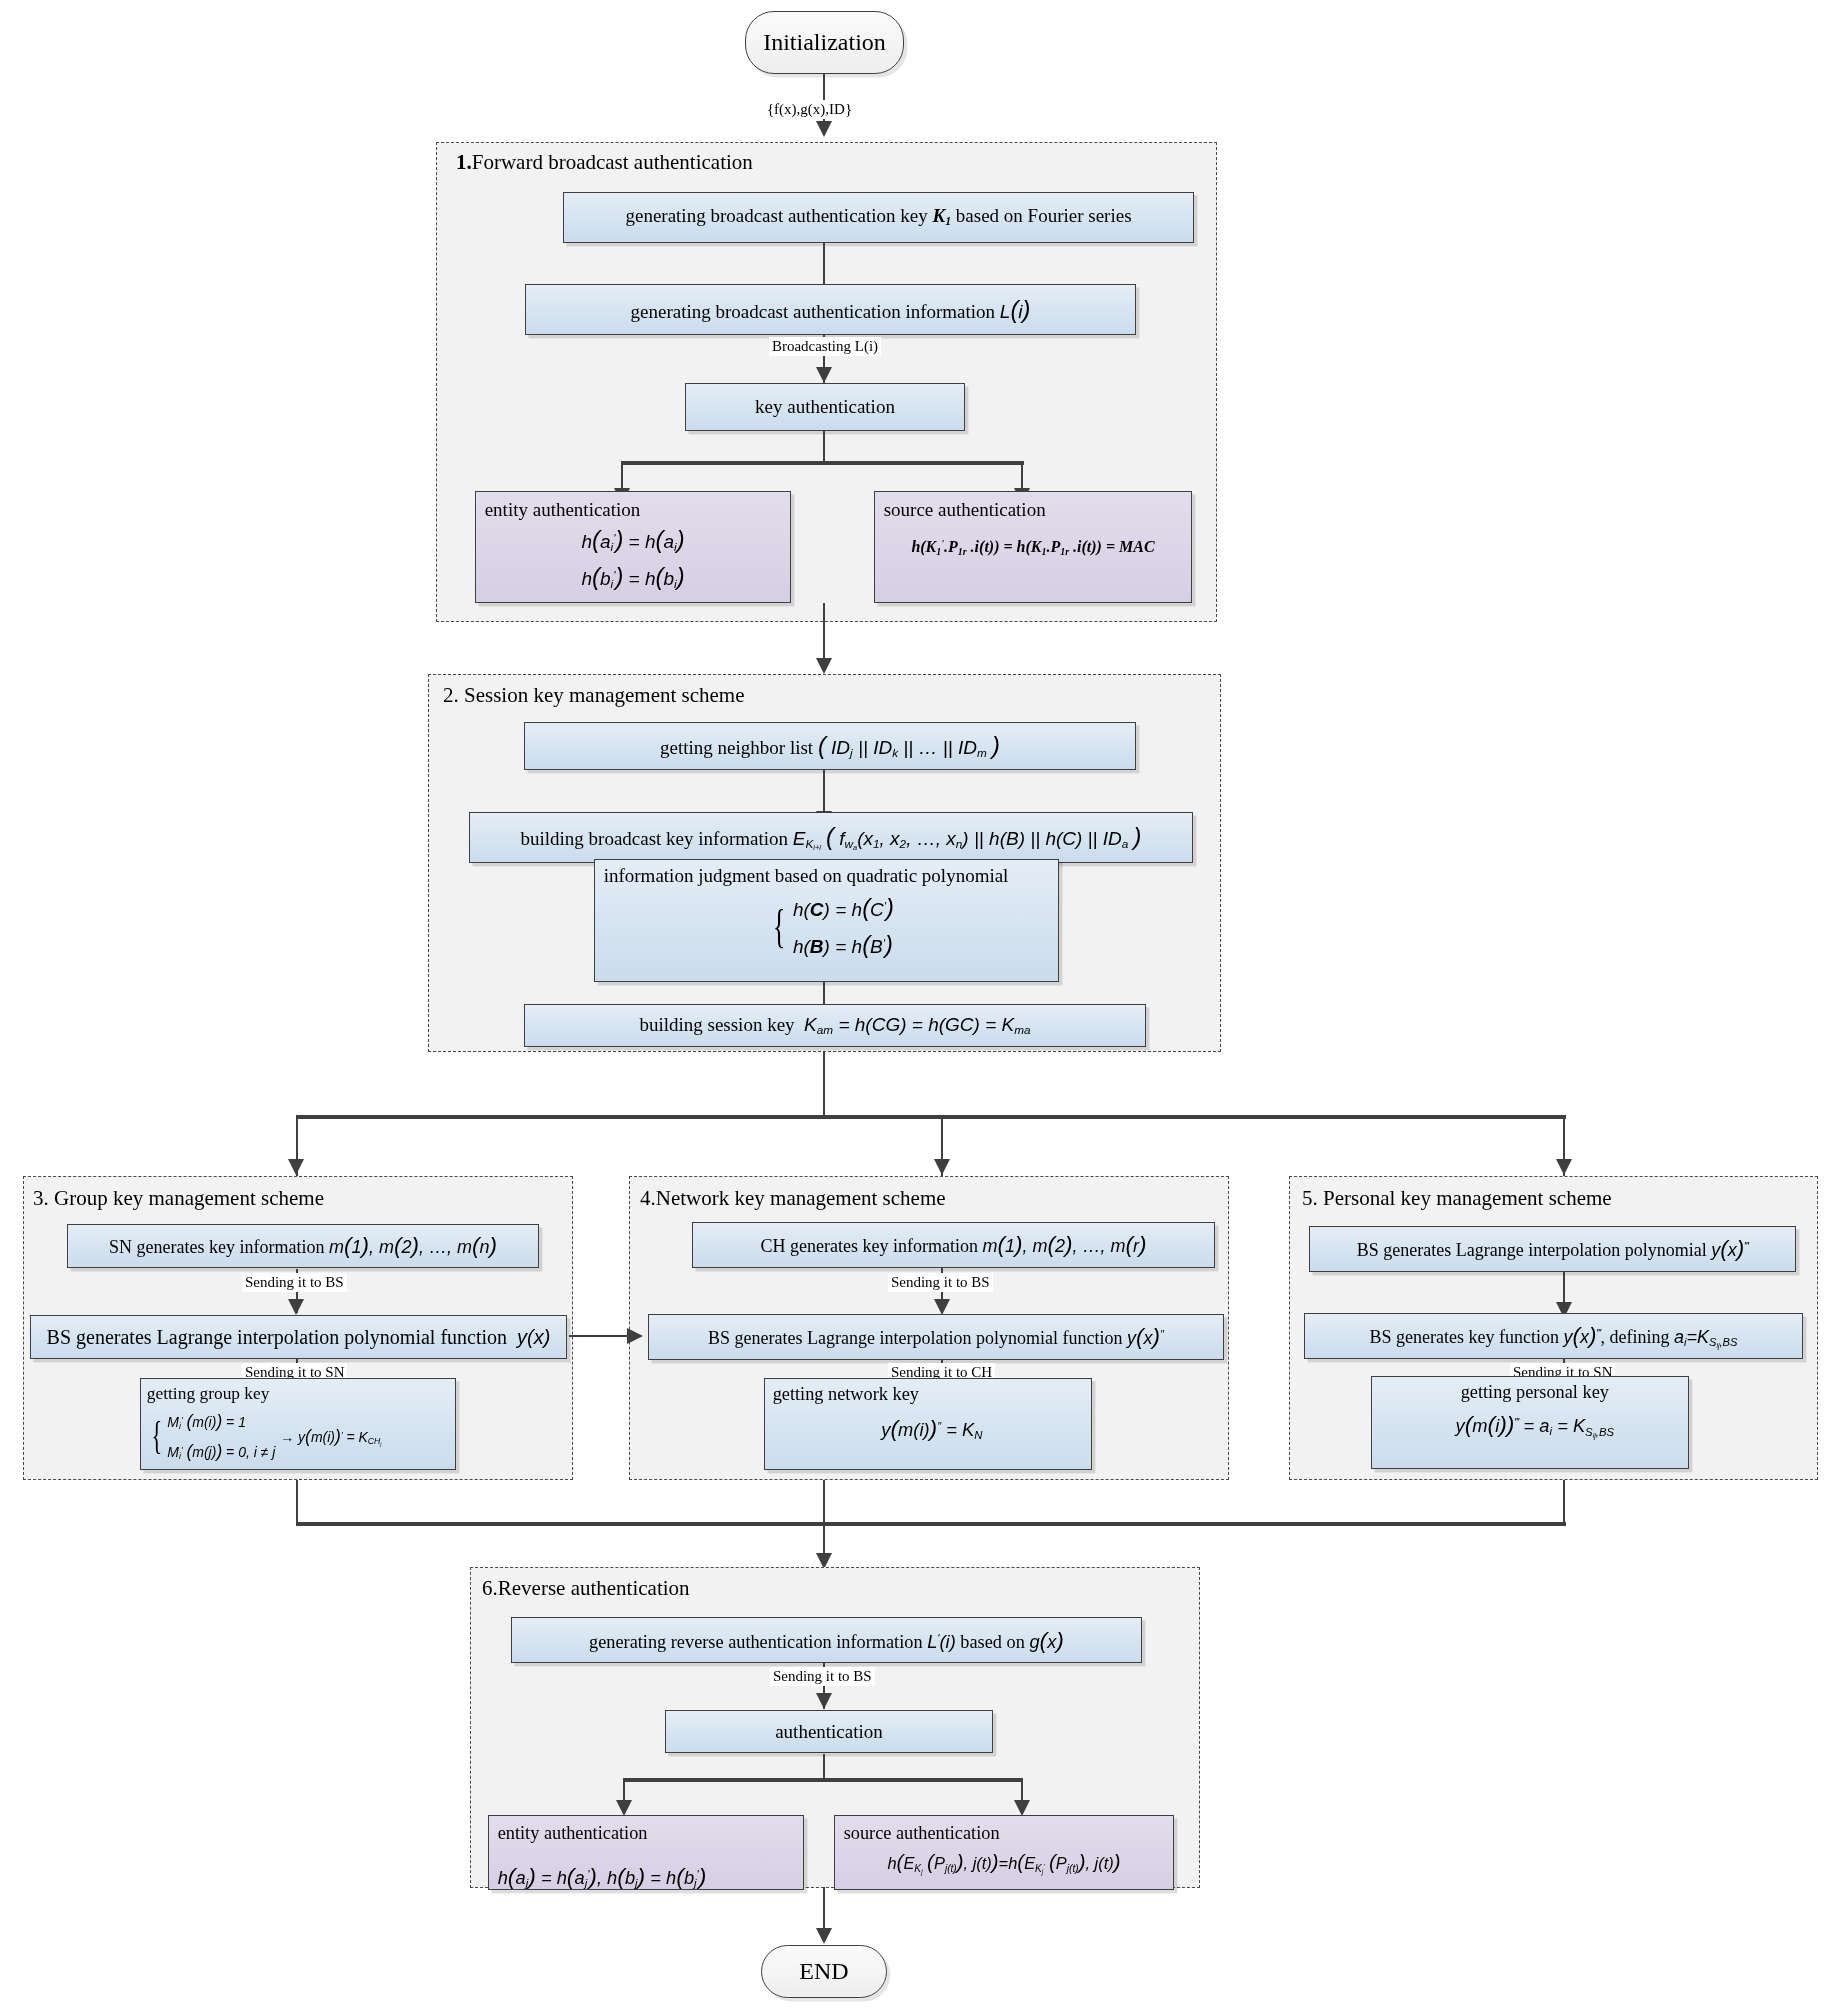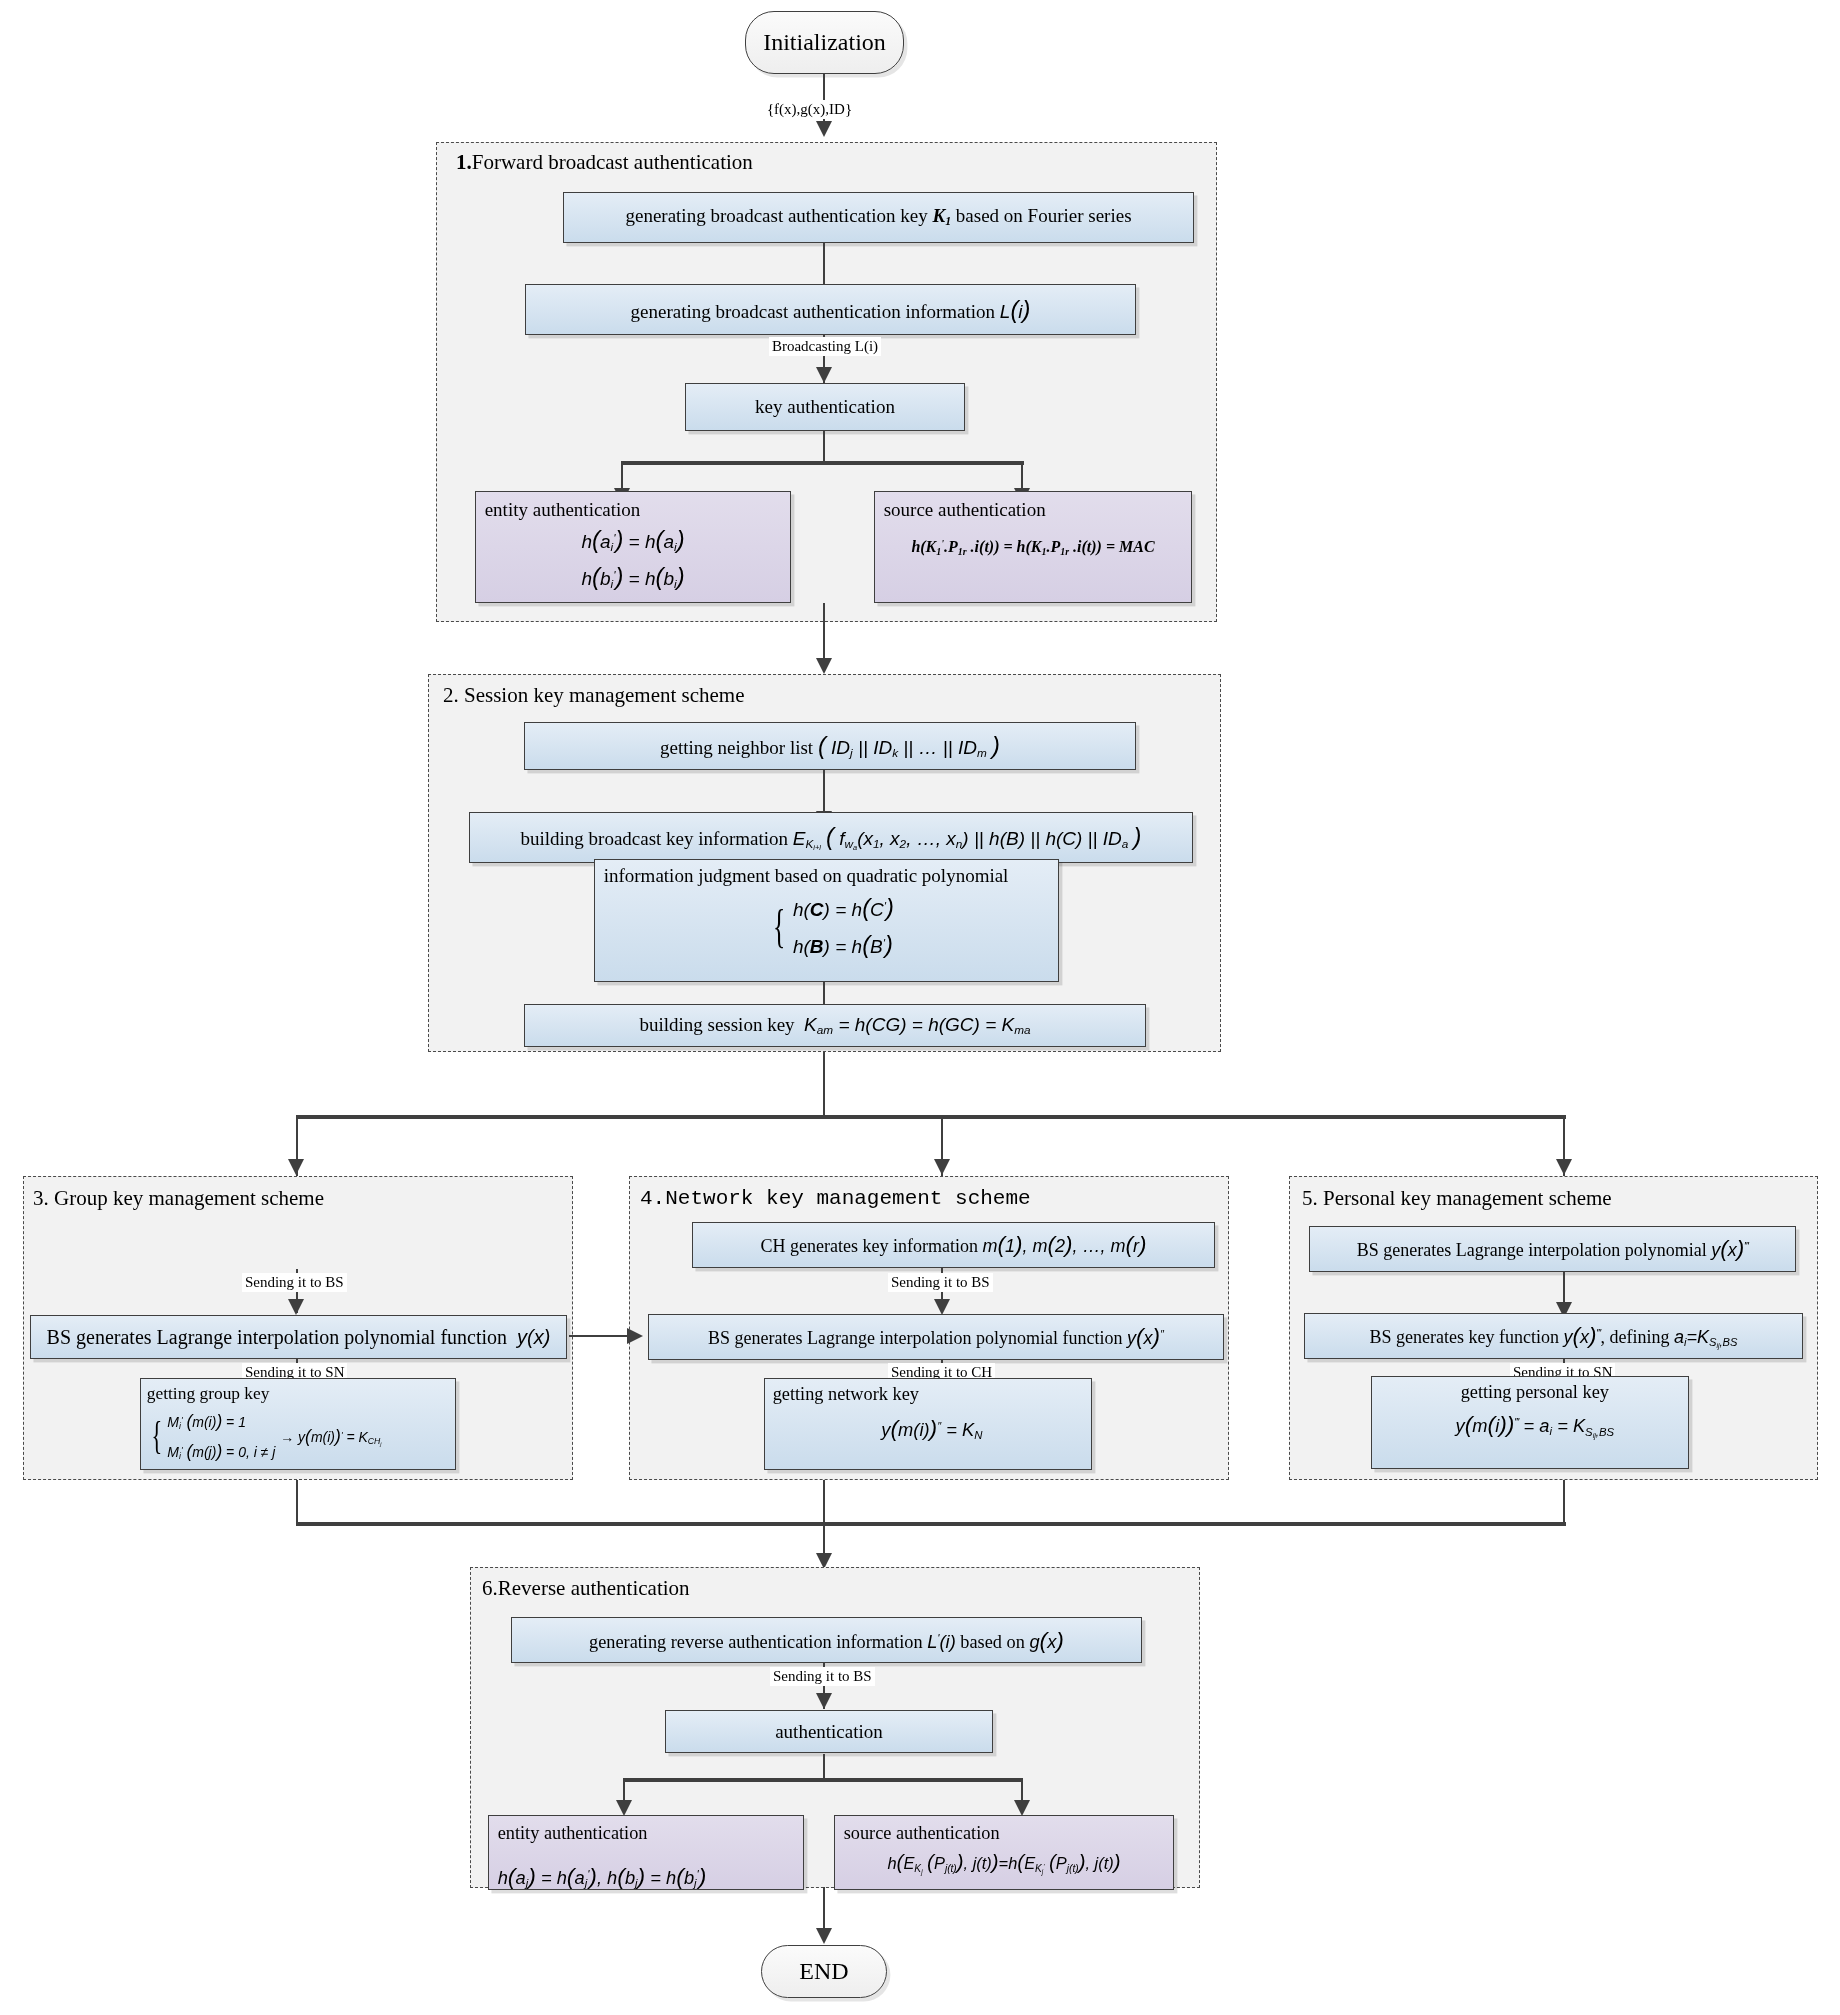--- a/index.html
+++ b/index.html
@@ -199,20 +199,23 @@
   <div class="vline" style="left:1563px;top:1115px;height:65px;"></div>
   <div class="arrow" style="left:288px;top:1159px;"></div>
   <div class="arrow" style="left:934px;top:1159px;"></div>
   <div class="arrow" style="left:1556px;top:1159px;"></div>
 
   <div class="section" style="left:23px;top:1176px;width:550px;height:304px;"></div>
   <div class="section-title" style="left:33px;top:1187px;">
     <span>3.</span>&nbsp;<span>Group key management scheme</span>
   </div>
 
+  <div class="pbox" style="left:67px;top:1224px;width:472px;height:44px;font-size:18px;">
+    <span><span>SN generates  key information</span>&nbsp;<span class="mi">m<span class="big-paren">(</span>1<span class="big-paren">)</span>, m<span class="big-paren">(</span>2<span class="big-paren">)</span>, …, m<span class="big-paren">(</span>n<span class="big-paren">)</span></span></span>
+  </div>
   <div class="vline" style="left:296px;top:1269px;height:44px;"></div>
   <div class="edge-label" style="left:242px;top:1273px;">Sending it to BS</div>
   <div class="arrow" style="left:288px;top:1299px;"></div>
 
   <div class="pbox" style="left:30px;top:1315px;width:537px;height:44px;font-size:20px;">
     <span><span>BS generates Lagrange interpolation polynomial function</span>&nbsp;&nbsp;<span class="mi">y(x)</span></span>
   </div>
   <div class="vline" style="left:296px;top:1359px;height:46px;"></div>
   <div class="edge-label" style="left:242px;top:1363px;">Sending it to SN</div>
   <div class="arrow" style="left:288px;top:1391px;"></div>
@@ -225,21 +228,21 @@
         <span class="stack" style="margin-left:1px;line-height:1.75;">
           <span class="eqline"><span class="mi">M<sub>i</sub><sup>'</sup> <span class="big-paren">(</span>m(i)<span class="big-paren">)</span> = 1</span></span>
           <span class="eqline"><span class="mi">M<sub>i</sub><sup>'</sup> <span class="big-paren">(</span>m(j)<span class="big-paren">)</span> = 0, i ≠ j</span></span>
         </span>
         <span class="mi" style="margin-left:4.8px;">→ y<span class="big-paren">(</span>m(i)<span class="big-paren">)</span><sup>'</sup> = K<sub>CH<sub>j</sub></sub></span>
       </div>
     </div>
   </div>
 
   <div class="section" style="left:629px;top:1176px;width:600px;height:304px;"></div>
-  <div class="section-title" style="left:640px;top:1187px;font-family:Liberation Mono, monospace;">
+  <div class="section-title" style="left:640px;top:1187px;">
     <span>4.</span><span>Network key management scheme</span>
   </div>
 
   <div class="pbox" style="left:692px;top:1222px;width:523px;height:46px;font-size:18px;">
     <span><span>CH generates  key information</span>&nbsp;<span class="mi">m<span class="big-paren">(</span>1<span class="big-paren">)</span>, m<span class="big-paren">(</span>2<span class="big-paren">)</span>, …, m<span class="big-paren">(</span>r<span class="big-paren">)</span></span></span>
   </div>
   <div class="vline" style="left:941px;top:1268px;height:44px;"></div>
   <div class="edge-label" style="left:888px;top:1273px;">Sending it to BS</div>
   <div class="arrow" style="left:934px;top:1299px;"></div>
 

